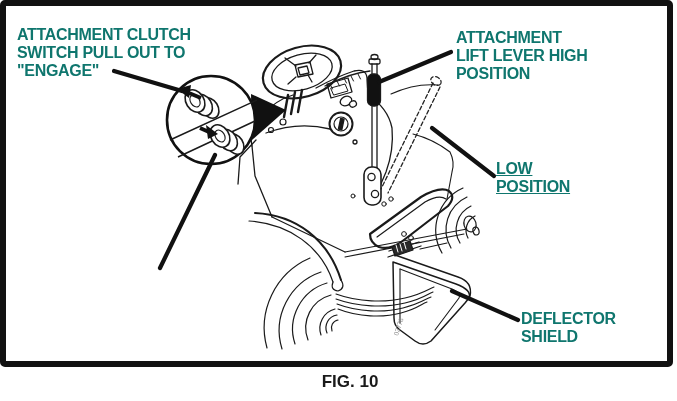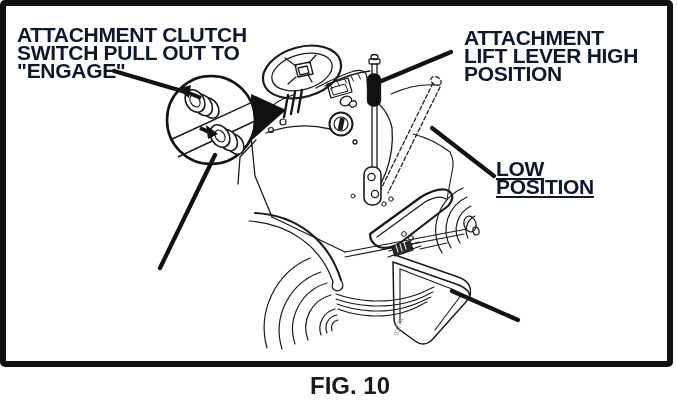--- a/index.html
+++ b/index.html
@@ -1,21 +1,21 @@
 <!DOCTYPE html>
 <html><head>
 <meta charset="utf-8">
 <style>
   html,body{margin:0;padding:0;background:#ffffff;}
   #stage{position:relative;width:677px;height:401px;background:#fff;overflow:hidden;
          font-family:"Liberation Sans","DejaVu Sans",sans-serif;}
   #art{position:absolute;left:0;top:0;}
-  .callout{position:absolute;color:#0f172a;font-weight:700;font-size:21px;line-height:18px;
+  .callout{position:absolute;color:#0f766e;font-weight:700;font-size:16px;line-height:18px;
            letter-spacing:-0.3px;white-space:pre-line;z-index:5;}
-  .caption{position:absolute;color:#1a1a1a;font-weight:700;font-size:24px;letter-spacing:0;
+  .caption{position:absolute;color:#1a1a1a;font-weight:700;font-size:17px;letter-spacing:0;
            transform:translateX(-50%);z-index:5;}
 </style>
 </head>
 <body>
 
 <div id="stage">
 
   <svg id="art" width="677" height="401" viewBox="0 0 677 401">
 
     <rect x="3" y="3" width="667" height="361" fill="#ffffff" stroke="#111111" stroke-width="6" rx="2"></rect>
@@ -172,23 +172,25 @@
       <path d="M451,52 L379,82"></path>
       <path d="M494,176 L432,128"></path>
       <path d="M452,291 L518,320"></path>
     </g>
   </svg>
 
   <div class="callout" style="left:17px;top:26px;">ATTACHMENT CLUTCH
 SWITCH PULL OUT TO
 "ENGAGE"</div>
 
-  <div class="callout" style="left:456px;top:29px;margin-left:8px;">ATTACHMENT
+  <div class="callout" style="left:456px;top:29px;">ATTACHMENT
 LIFT LEVER HIGH
 POSITION</div>
 
   <div class="callout" style="left:496px;top:160px;text-decoration:underline;">LOW
 POSITION</div>
 
 
+  <div class="callout" style="left:521px;top:310px;">DEFLECTOR
+SHIELD</div>
 
   <div class="caption" style="left:350px;top:372px;">FIG. 10</div>
 </div>
 
 </body></html>

